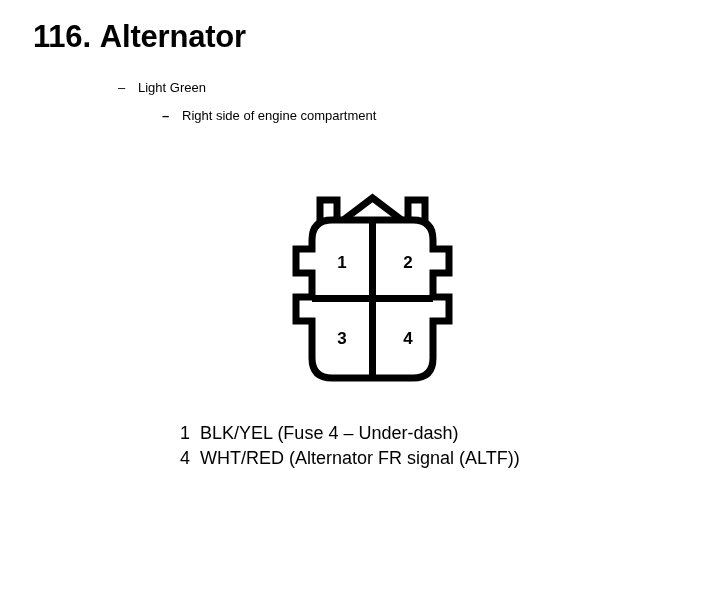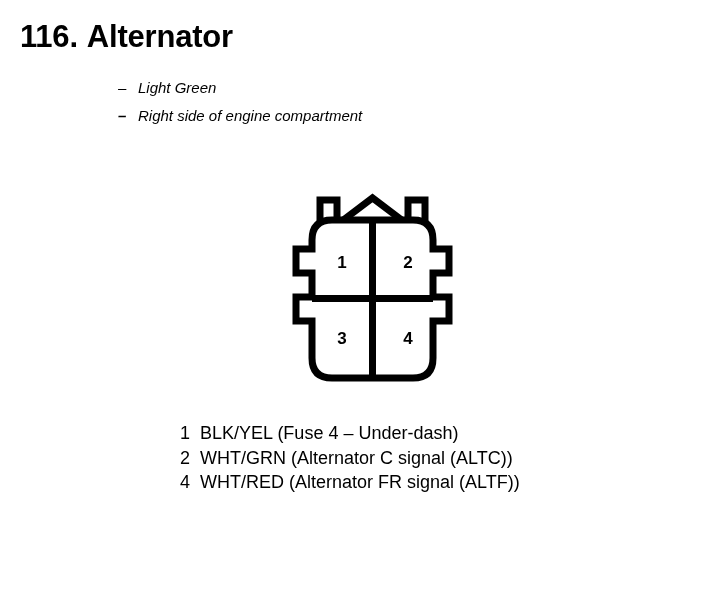--- a/index.html
+++ b/index.html
@@ -22,49 +22,49 @@
     position: absolute;
     left: 0;
     top: 0;
     width: 704px;
     height: 598px;
   }
 
   
   .page-title {
     position: absolute;
-    left: 20px;
+    left: 33px;
     top: 20px;
     font-size: 31px;
     font-weight: bold;
     letter-spacing: -0.2px;
     white-space: nowrap;
     line-height: 34px;
   }
   .title-num {
     display: inline-block;
     margin-right: 9px;
   }
 
   
   .bullets {
     position: absolute;
     left: 118px;
     top: 74px;
     width: 520px;
   }
   .bullet-line {
-    font-size: 15px;
+    font-size: 13px;
     line-height: 28px;
     white-space: nowrap;
     font-weight: normal;
-    font-style: italic;
   }
   .bullet-line.em {
     font-weight: normal;
+    margin-left: 44px;
   }
   .bullet-dash {
     display: inline-block;
     width: 20px;
   }
   .bullet-line.em .bullet-dash {
     font-weight: bold;
   }
 
   
@@ -168,20 +168,17 @@
       <text class="pin-num" x="82" y="152" text-anchor="middle">3</text>
       <text class="pin-num" x="148" y="152" text-anchor="middle">4</text>
     </svg>
   </div>
 
   <div class="legend">
     <div class="legend-row">
       <span class="legend-pin">1</span><span class="legend-desc">BLK/YEL (Fuse 4 – Under-dash)</span>
     </div>
     <div class="legend-row">
-      <span class="legend-pin">2</span><span class="legend-desc">WHT/GRN (Alternator C signal (ALTC))</span>
-    </div>
-    <div class="legend-row">
       <span class="legend-pin">4</span><span class="legend-desc">WHT/RED (Alternator FR signal (ALTF))</span>
     </div>
   </div>
 
 </div>
 
 </body></html>

